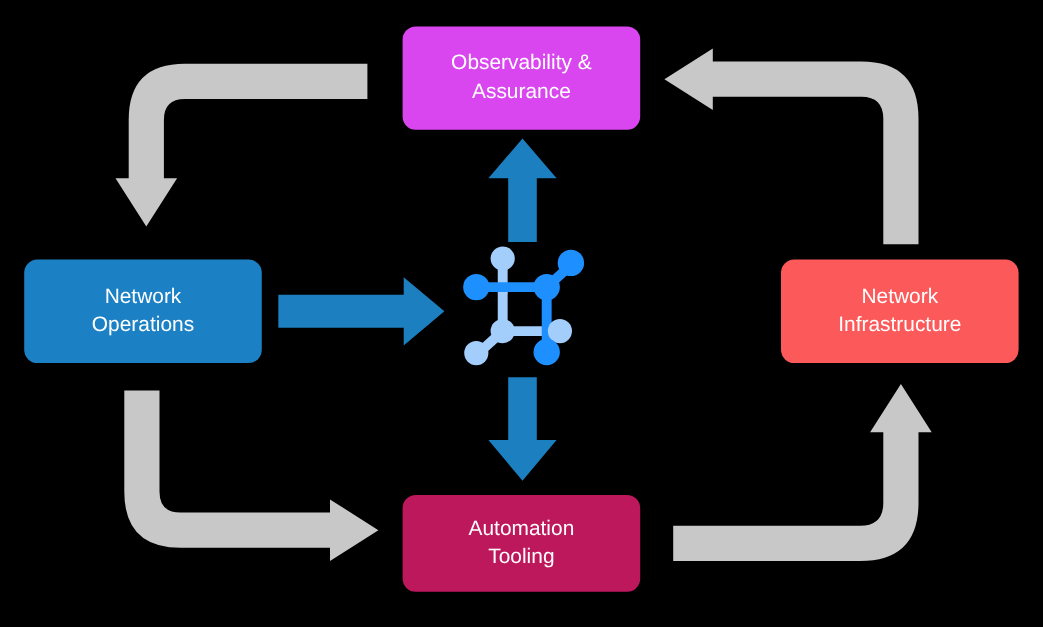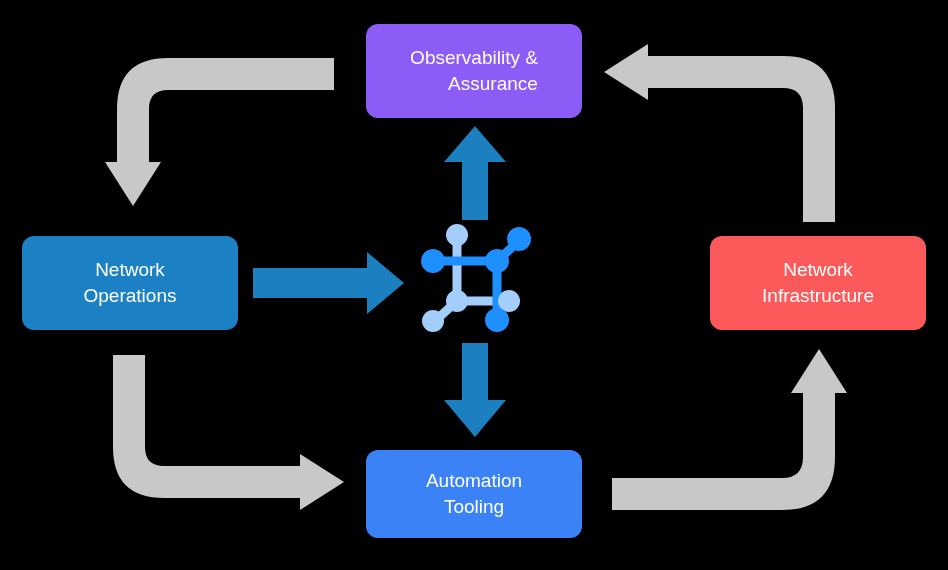--- a/index.html
+++ b/index.html
@@ -105,33 +105,33 @@
     </g>
 
     <g fill="#1E8FFF">
       <circle cx="12" cy="40" r="12"></circle>
       <circle cx="76" cy="40" r="12"></circle>
       <circle cx="98" cy="18" r="12"></circle>
       <circle cx="76" cy="99" r="12"></circle>
     </g>
   </svg>
 
-  <div class="node-box" id="box-observability" style="background:#8b5cf6;text-align:right;">
+  <div class="node-box" id="box-observability" style="background:#d946ef;">
     <span class="node-label">Observability &amp;
 Assurance</span>
   </div>
 
   <div class="node-box" id="box-network-operations" style="background:#1B81C4;">
     <span class="node-label">Network
 Operations</span>
   </div>
 
   <div class="node-box" id="box-network-infrastructure" style="background:#FC5A5A;">
     <span class="node-label">Network
 Infrastructure</span>
   </div>
 
-  <div class="node-box" id="box-automation-tooling" style="background:#3b82f6;">
+  <div class="node-box" id="box-automation-tooling" style="background:#be185d;">
     <span class="node-label">Automation
 Tooling</span>
   </div>
 
 </div>
 
 </body></html>

